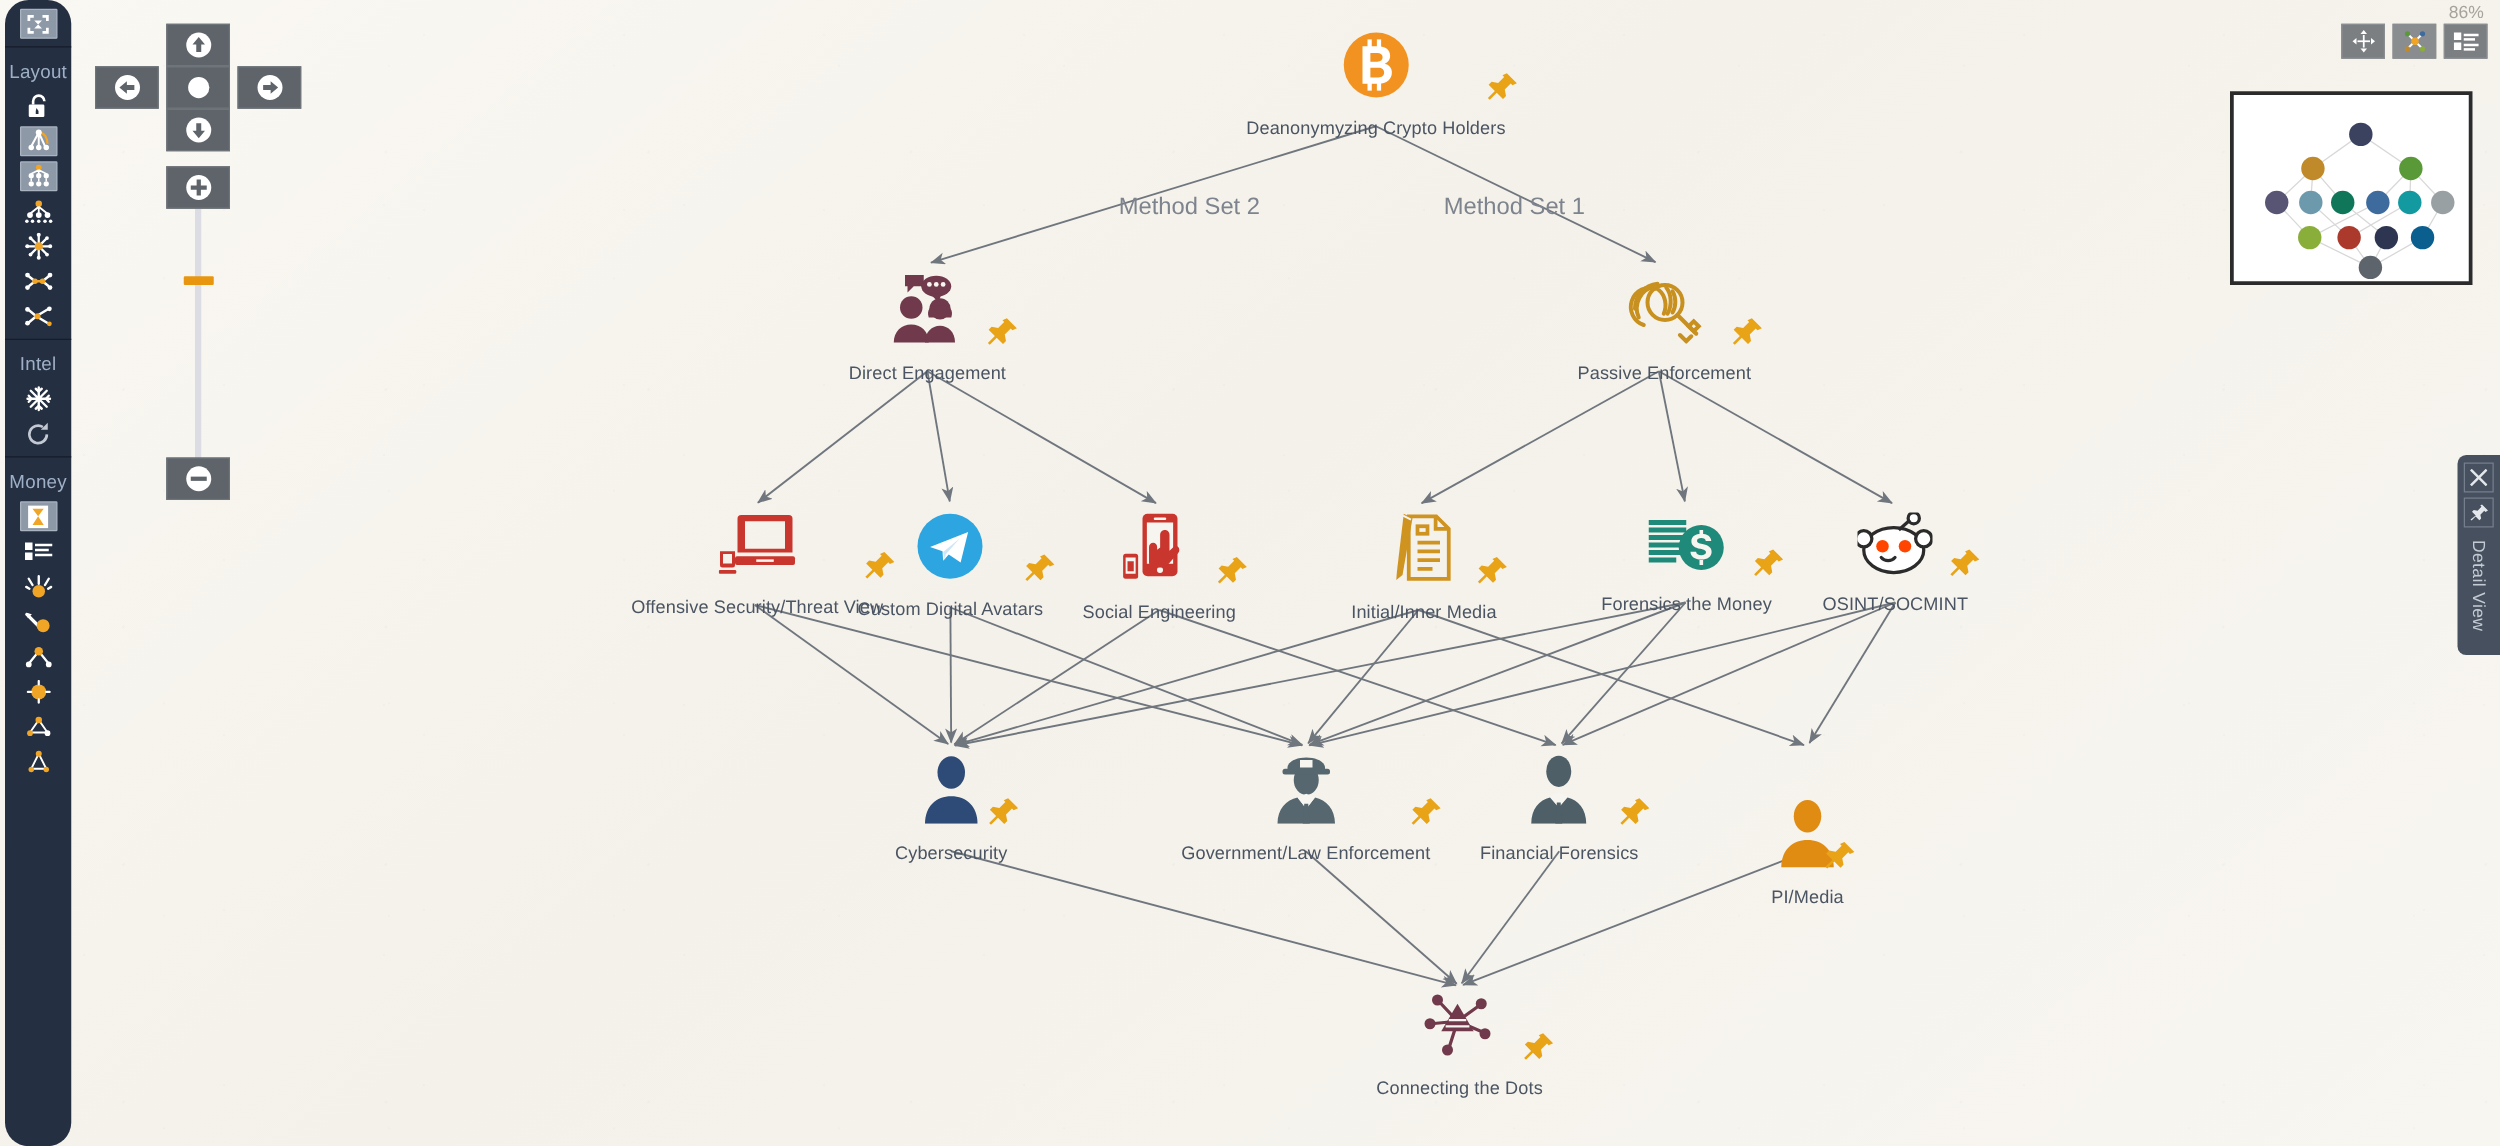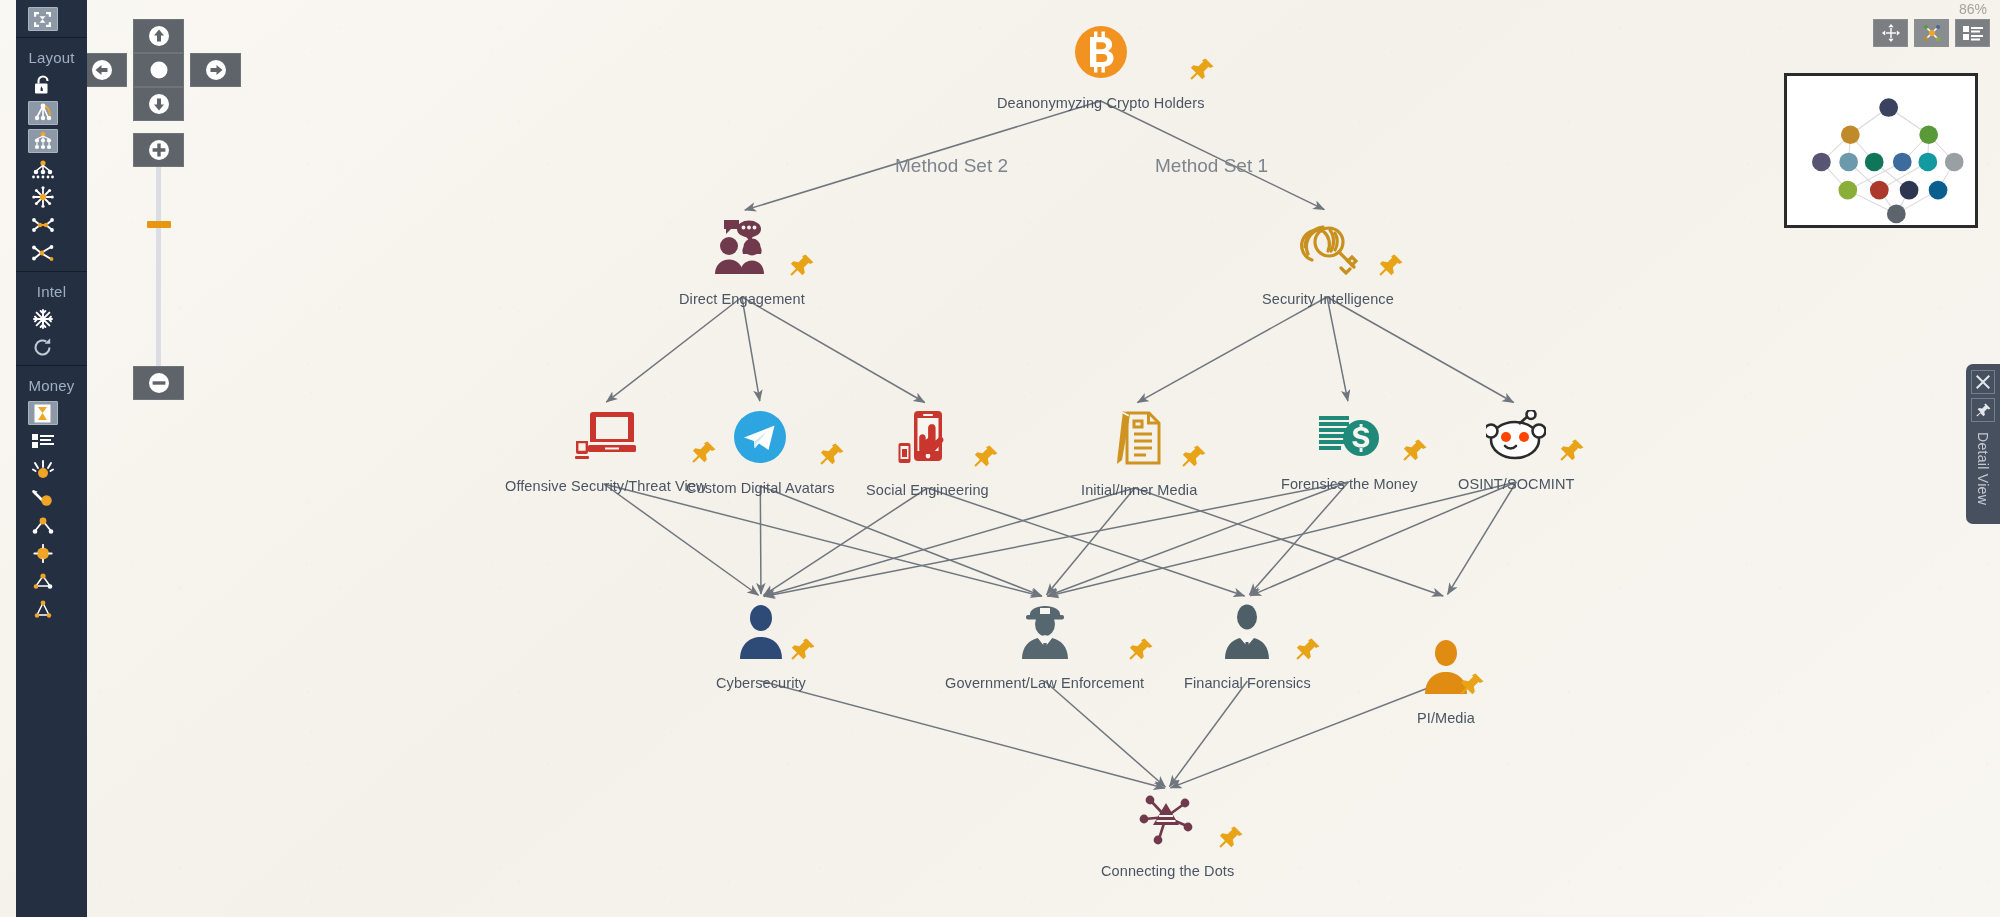--- a/index.html
+++ b/index.html
@@ -20,23 +20,24 @@
       radial-gradient(circle at 47% 64%, rgba(0,0,0,0.018) 0 1px, transparent 1px),
       radial-gradient(circle at 73% 31%, rgba(0,0,0,0.014) 0 1px, transparent 1px),
       radial-gradient(circle at 28% 82%, rgba(0,0,0,0.015) 0 1px, transparent 1px),
       linear-gradient(140deg, #faf8f3 0%, #f4f1ea 45%, #f8f6f1 100%);
     background-size: 160px 140px, 210px 190px, 180px 170px, 240px 200px, 100% 100%;
   }
   #edges { position: absolute; left: 0; top: 0; width: 2000px; height: 917px; pointer-events: none; }
 
   
   #sidebar {
-    position: absolute; left: 16px; top: 0; width: 71px; height: 917px;
+    position: absolute; left: 4px; top: 0; width: 53px; height: 917px;
     background: #242f42;
     z-index: 40;
+    border-radius: 19px;
   }
   .sb-sep { height: 1px; background: #151d2b; margin: 4px 0; }
   .sb-head {
     color: #9fb0c6; font-size: 15px; text-align: center;
     padding: 7px 0 5px 0; letter-spacing: .2px;
   }
   .sb-item {
     width: 53px; height: 28px;
     display: flex; align-items: center; justify-content: center;
     cursor: pointer;
@@ -215,21 +216,21 @@
               <path d="M38 16c3 5 3 12 0 17"></path>
               <path d="M42 35 L57 50"></path>
               <path d="M51 44l4-4 4 4-4 4z"></path>
               <path d="M44 51l5 5 4-4"></path>
             </g>
           </svg>
           <svg class="pin" viewBox="0 0 26 26">
             <path d="M16.5 1.5l8 8-3.6 1.6-1.3-1.3-4.8 4.8 1 5.2-2.4 2.4-5-5-5.6 5.6-1.5-1.5 5.6-5.6-5-5 2.4-2.4 5.2 1 4.8-4.8-1.3-1.3z" fill="#e8a317"></path>
           </svg>
         </div>
-        <div class="lbl">Security Intelligence</div>
+        <div class="lbl">Passive Enforcement</div>
       </div>
       <div class="node" style="left: 505px; top: 410px;">
         <div class="gfx">
           <svg width="62" height="52" viewBox="0 0 62 52">
             <g fill="#c9362e">
               <path d="M18 2h38a3 3 0 0 1 3 3v27H15V5a3 3 0 0 1 3-3zm3 5v22h32V7z"></path>
               <rect x="13" y="35" width="48" height="7" rx="1.6"></rect>
               <rect x="30" y="37.5" width="14" height="2" fill="#f7f5f0"></rect>
               <path d="M1 31h12v11a2 2 0 0 1-2 2H3a2 2 0 0 1-2-2zm2.4 2.2v7.5h7.2v-7.5z"></path>
               <rect x="0" y="46" width="14" height="3" rx="1"></rect>

